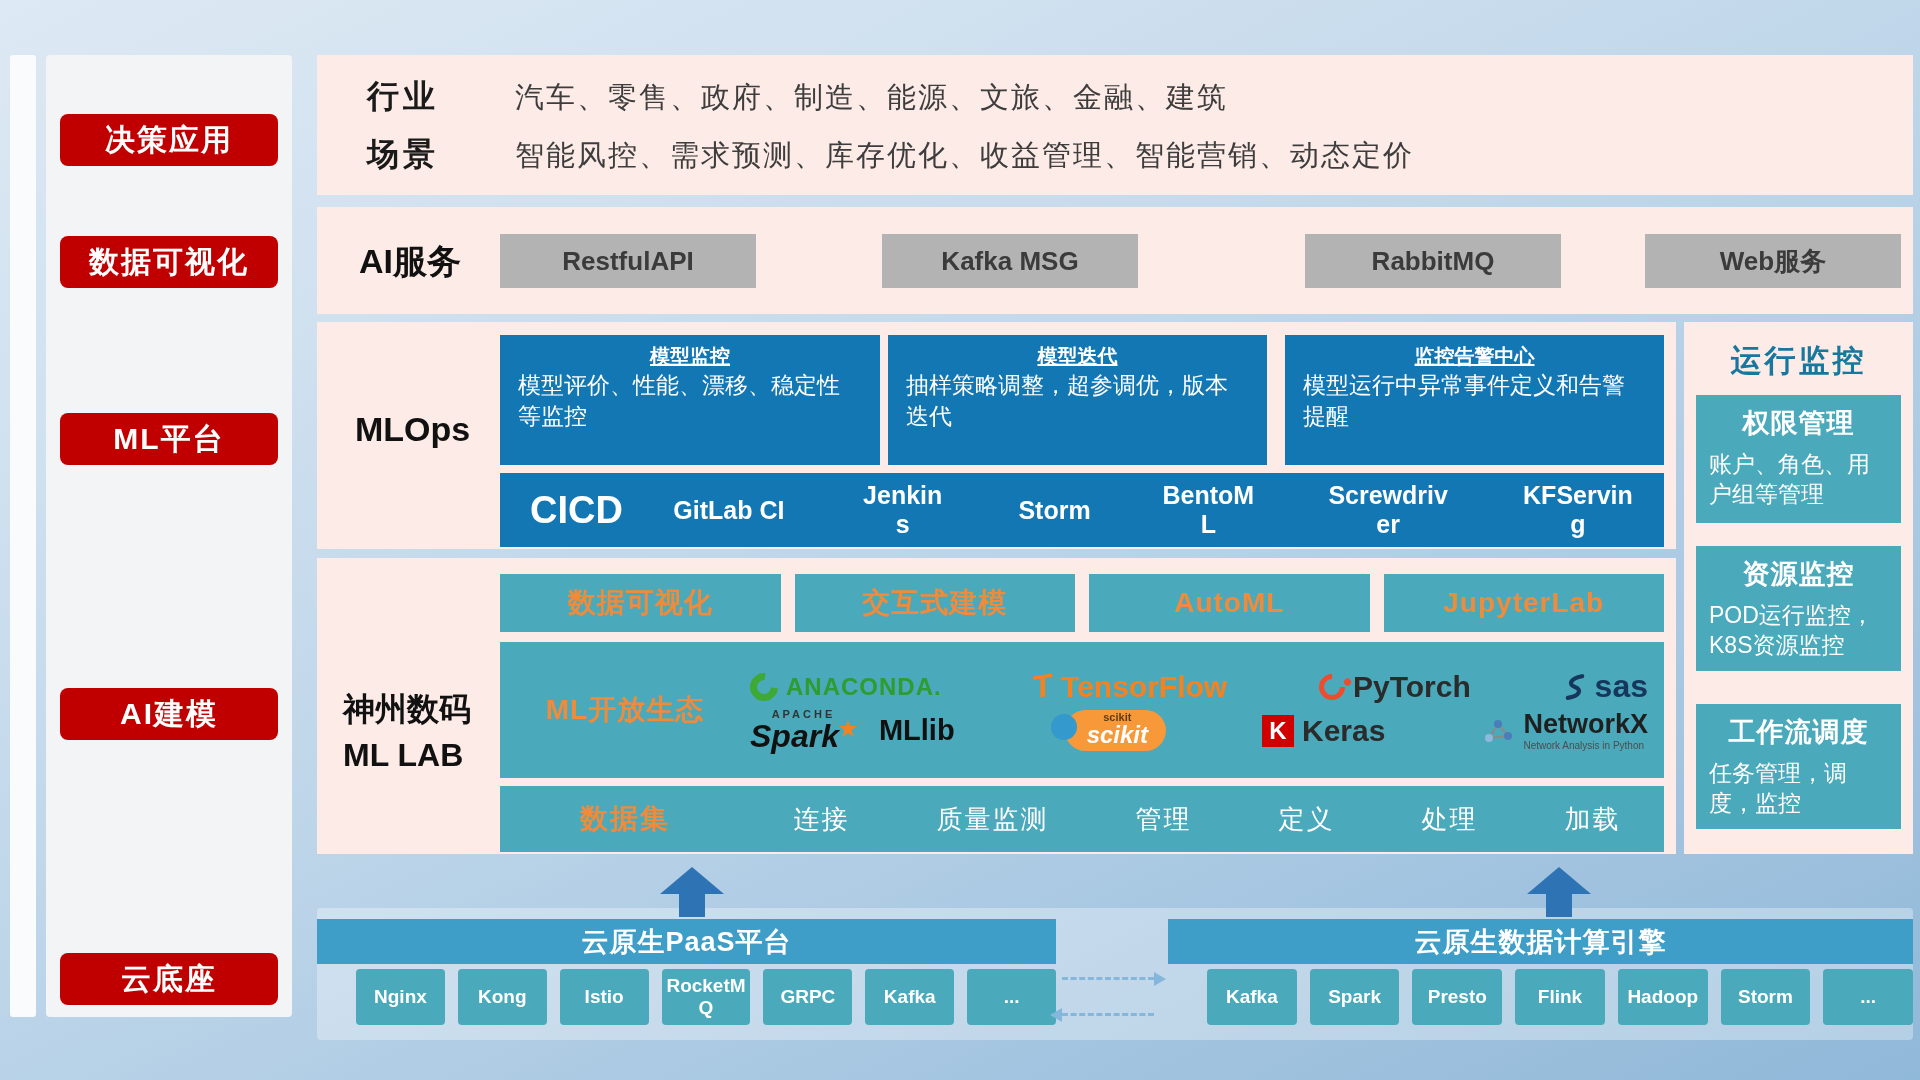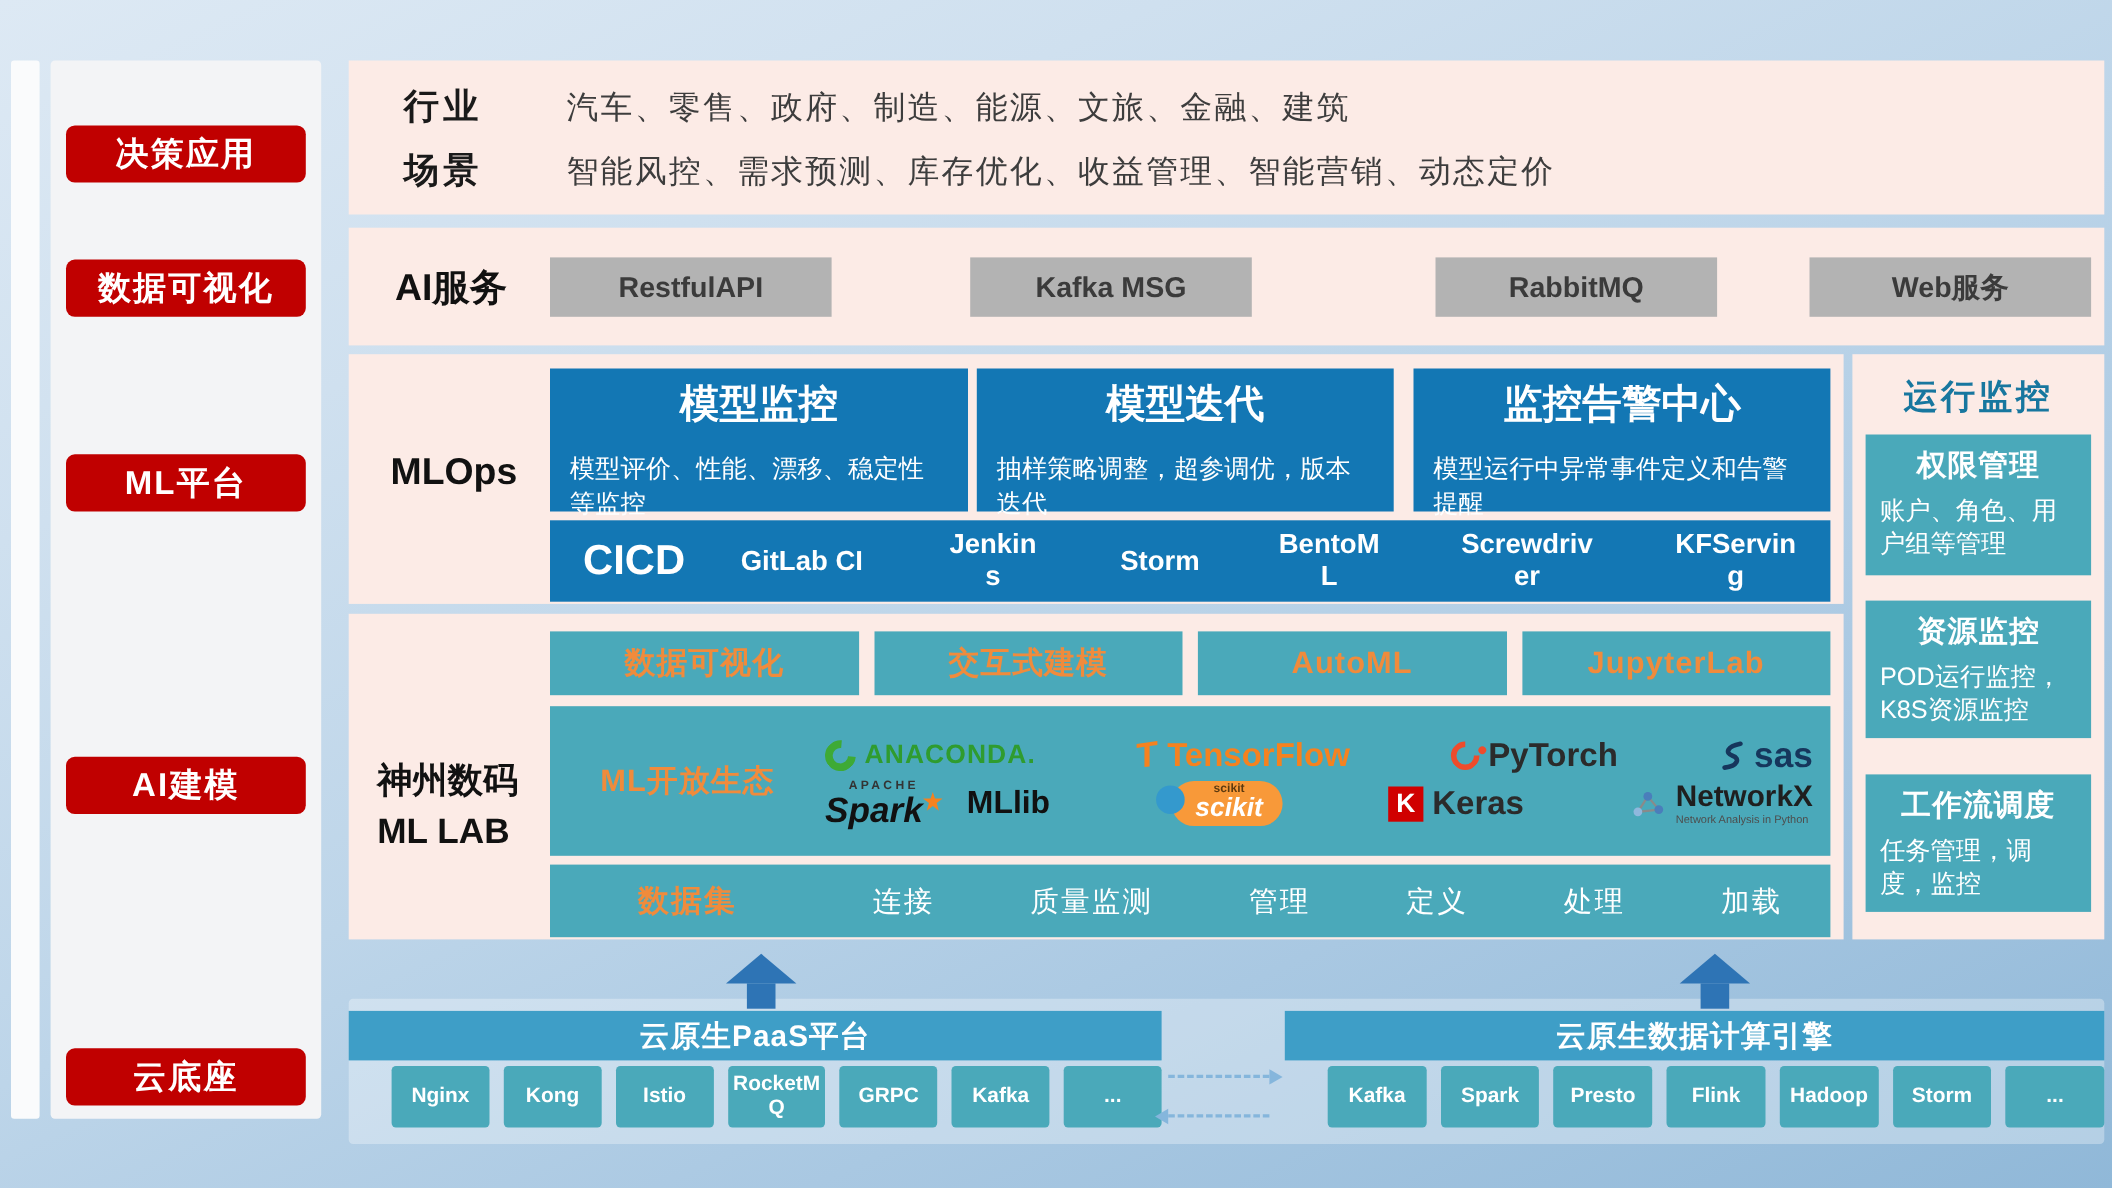--- a/index.html
+++ b/index.html
@@ -39,21 +39,21 @@
   }
   .gb-0{left:183px;} .gb-1{left:565px;} .gb-2{left:988px;} .gb-3{left:1328px;}
 
   
   .row3 { position:absolute; left:317px; top:322px; width:1359px; height:227px; }
   .row3-label { position:absolute; left:38px; top:88px; font-size:34px; font-weight:bold; color:#111; }
   .blue-card {
     position:absolute; top:13px; height:130px; background:#1377b4; color:#fff; padding:8px 18px 6px 18px;
   }
   .bc-0{left:183px; width:380px;} .bc-1{left:571px; width:379px;} .bc-2{left:968px; width:379px;}
-  .card-title { text-align:center; font-size:36px; font-weight:bold; margin-bottom:19px; }
+  .card-title { text-align:center; font-size:20px; font-weight:bold; margin-bottom:0;text-decoration:underline; }
   .card-desc { font-size:23px; line-height:1.35; }
   .cicd-bar {
     position:absolute; left:183px; top:151px; width:1164px; height:74px; background:#1377b4;
     display:flex; align-items:center; padding:0 30px; color:#fff;
   }
   .cicd-label { font-size:38px; font-weight:bold; margin-right:44px; }
   .cicd-items { flex:1; display:flex; justify-content:space-between; align-items:center; }
   .cicd-item { font-size:25px; font-weight:bold; text-align:center; word-break:break-all; line-height:1.15; }
   .ci-0{width:124px;} .ci-1{width:88px;} .ci-2{width:80px;} .ci-3{width:92px;} .ci-4{width:132px;} .ci-5{width:112px;}
 

